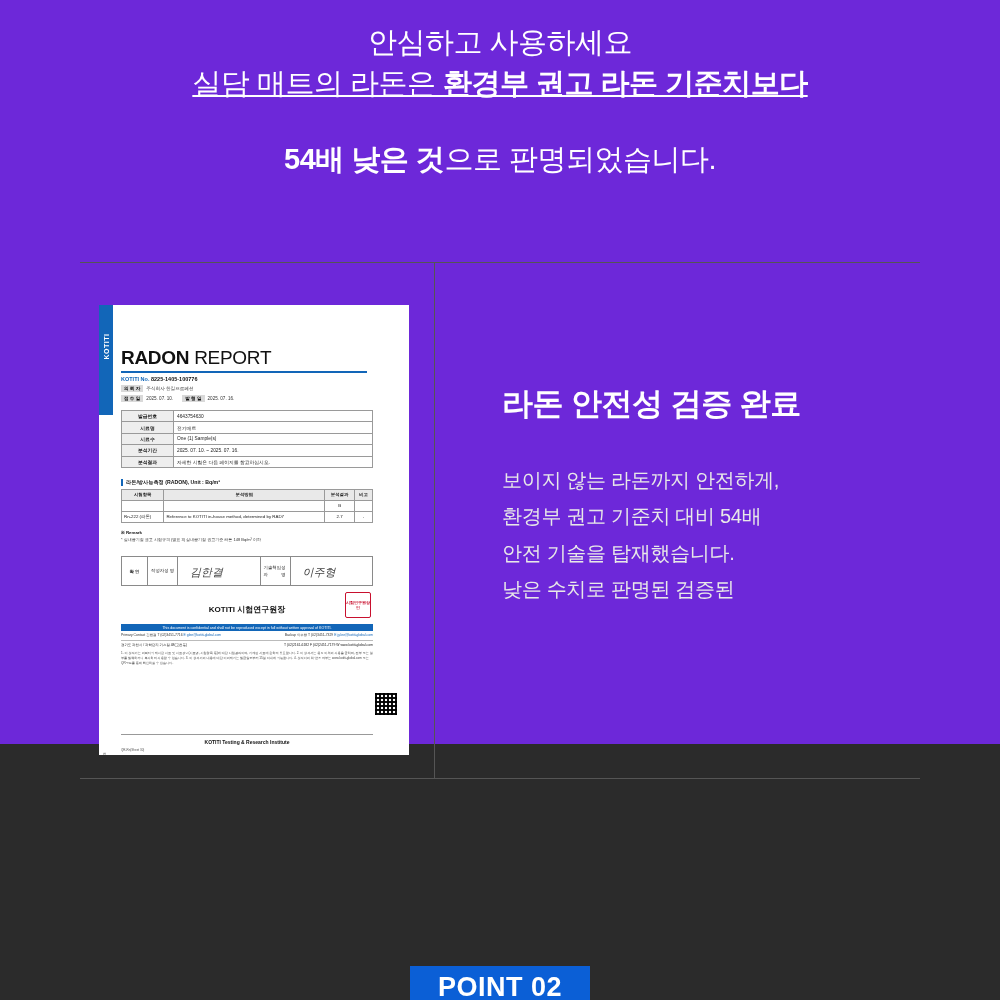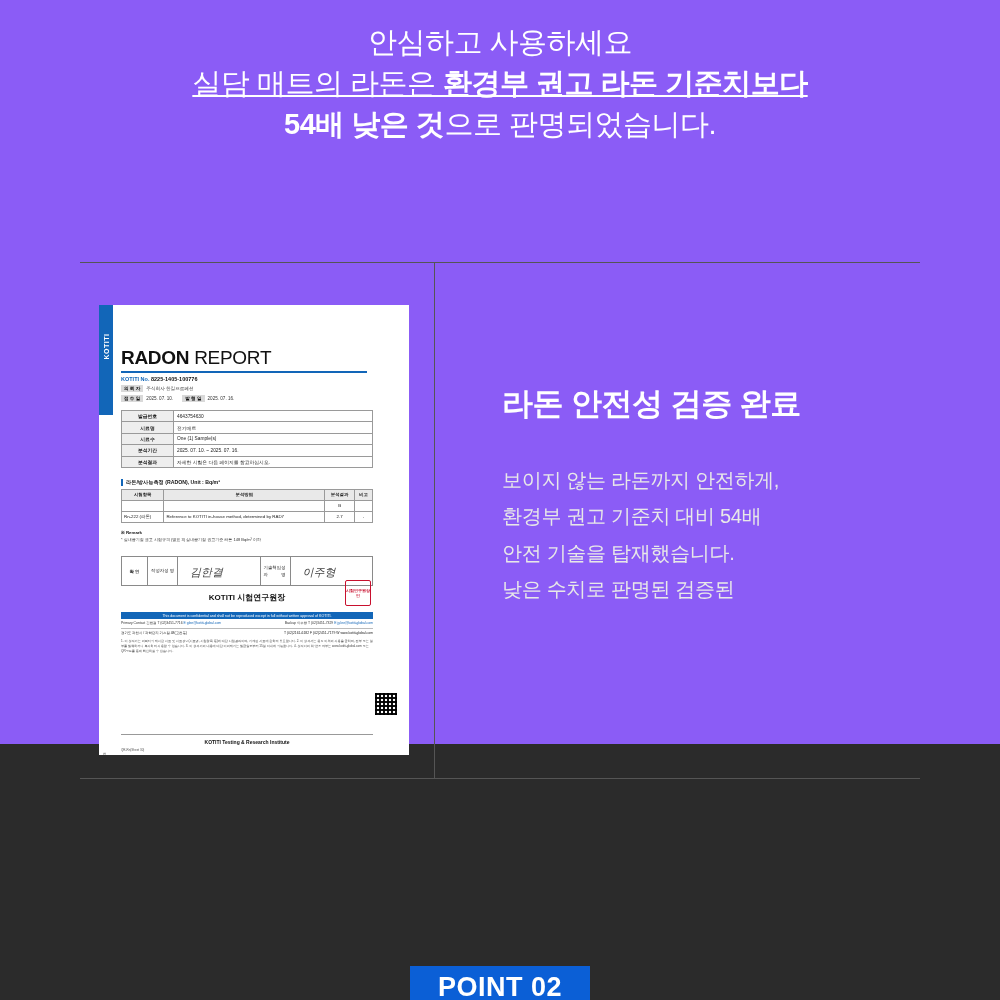--- a/index.html
+++ b/index.html
@@ -2,31 +2,31 @@
 <html><head>
 <meta charset="utf-8">
 <style>
   * { box-sizing: border-box; margin: 0; padding: 0; }
   html, body {
     width: 1000px; height: 1000px;
     background: #2b2b2b;
     font-family: "Liberation Sans", sans-serif;
     overflow: hidden;
   }
-  .page { position: relative; width: 1000px; height: 744px; background: #8b5cf6; }
+  .page { position: relative; width: 1000px; height: 744px; background: #6d28d9; }
 
   
   .headline {
     position: absolute; top: 22px; left: 0; width: 1000px;
     text-align: center; color: #ffffff;
     line-height: 1.42;
   }
   .headline .l1 { font-size: 29px; font-weight: 400; letter-spacing: -0.5px; }
   .headline .l2 { font-size: 29px; font-weight: 400; letter-spacing: -0.5px; text-decoration: underline; }
-  .headline .l3 { font-size: 29px; font-weight: 400; letter-spacing: -0.5px; }
+  .headline .l3 { font-size: 29px; font-weight: 400; letter-spacing: -0.5px; margin-top: 35px; }
   .headline b { font-weight: 700; }
 
   
   .hline {
     position: absolute; left: 80px; width: 840px; height: 1px;
     background: #555555;
   }
   .hline.top { top: 262px; }
   .hline.bottom { top: 778px; }
   .vline {
@@ -139,21 +139,21 @@
   .sig-labels { width: 30px; border-right: 0.5px solid #8a8a8a; padding-left: 3px; line-height: 1.7; }
   .sig-sign { flex: 1; border-right: 0.5px solid #8a8a8a; position: relative; }
   .sig-scribble {
     position: absolute; left: 12px; top: 8px; font-size: 11px; color: #444;
     font-style: italic; font-family: "Liberation Serif", serif;
   }
   .sig-k2 { width: 30px; border-right: 0.5px solid #8a8a8a; padding-left: 3px; line-height: 1.7; }
   .sig-sign2 { flex: 1; position: relative; }
 
   .org {
-    margin-top: 6px; width: 252px; text-align: center;
+    margin-top: 18px; width: 252px; text-align: center;
     font-size: 8px; font-weight: 700; color: #111; position: relative;
   }
   .stamp {
     position: absolute; right: 2px; top: -12px; width: 26px; height: 26px;
     border: 1.6px solid #c8102e; color: #c8102e;
     font-size: 4px; line-height: 1.25; display: flex; align-items: center;
     justify-content: center; text-align: center; font-weight: 700;
     border-radius: 2px;
   }
 

